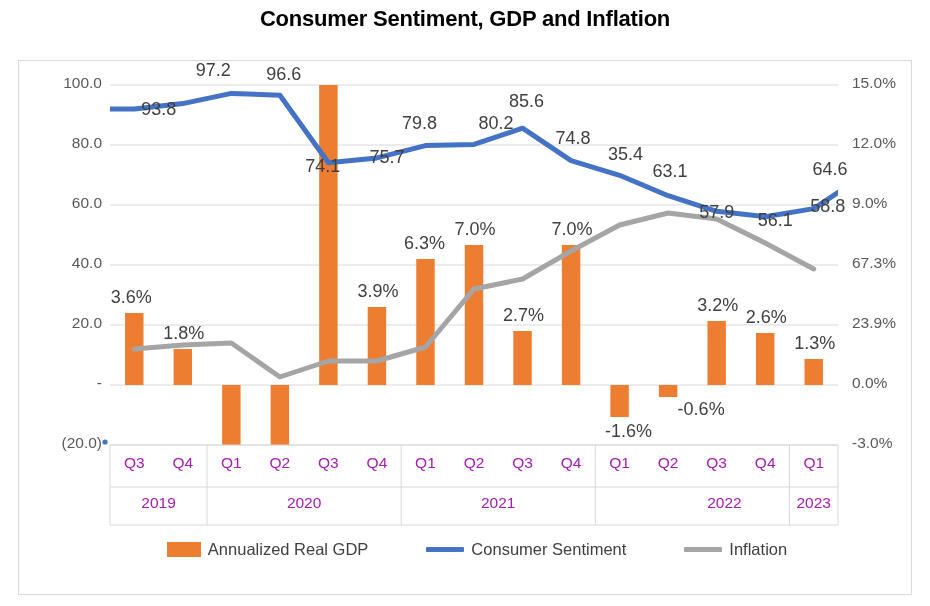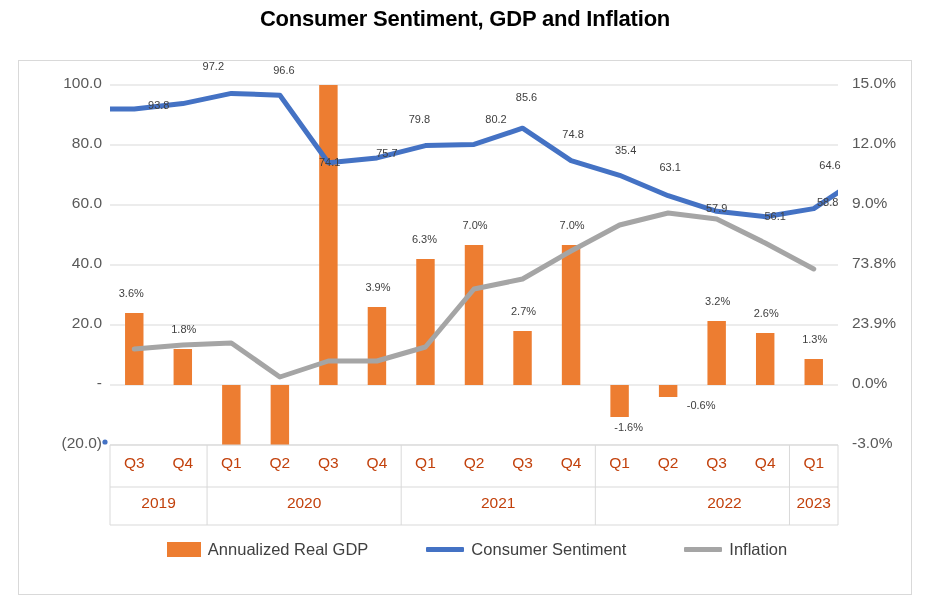--- a/index.html
+++ b/index.html
@@ -53,28 +53,28 @@
     white-space: nowrap;
   }
   .y-left {
     text-align: right;
   }
   .y-right {
     text-align: left;
   }
   .dlabel {
     position: absolute;
-    font-size: 11px;
+    font-size: 18px;
     color: #404040;
     white-space: nowrap;
   }
   .cat-cell {
     position: absolute;
     font-size: 15.5px;
-    color: #c2410c;
+    color: #a21caf;
     text-align: center;
     white-space: nowrap;
   }
   .legend {
     position: absolute;
     left: 0;
     top: 540px;
     width: 930px;
     display: flex;
     justify-content: center;
@@ -156,21 +156,21 @@
       <div class="axis-label y-left" style="left: 28px; top: 74px; width: 74px; text-align: right;">100.0</div>
       <div class="axis-label y-left" style="left: 28px; top: 134px; width: 74px; text-align: right;">80.0</div>
       <div class="axis-label y-left" style="left: 28px; top: 194px; width: 74px; text-align: right;">60.0</div>
       <div class="axis-label y-left" style="left: 28px; top: 254px; width: 74px; text-align: right;">40.0</div>
       <div class="axis-label y-left" style="left: 28px; top: 314px; width: 74px; text-align: right;">20.0</div>
       <div class="axis-label y-left" style="left: 28px; top: 374px; width: 74px; text-align: right;">-</div>
       <div class="axis-label y-left" style="left: 28px; top: 434px; width: 74px; text-align: right;">(20.0)</div>
       <div class="axis-label y-right" style="left: 852px; top: 74px; text-align: left;">15.0%</div>
       <div class="axis-label y-right" style="left: 852px; top: 134px; text-align: left;">12.0%</div>
       <div class="axis-label y-right" style="left: 852px; top: 194px; text-align: left;">9.0%</div>
-      <div class="axis-label y-right" style="left: 852px; top: 254px; text-align: left;">73.8%</div>
+      <div class="axis-label y-right" style="left: 852px; top: 254px; text-align: left;">67.3%</div>
       <div class="axis-label y-right" style="left: 852px; top: 314px; text-align: left;">23.9%</div>
       <div class="axis-label y-right" style="left: 852px; top: 374px; text-align: left;">0.0%</div>
       <div class="axis-label y-right" style="left: 852px; top: 434px; text-align: left;">-3.0%</div>
       <div class="cat-cell" style="left: 108.267px; top: 454px; width: 52px;">Q3</div>
       <div class="cat-cell" style="left: 156.8px; top: 454px; width: 52px;">Q4</div>
       <div class="cat-cell" style="left: 205.333px; top: 454px; width: 52px;">Q1</div>
       <div class="cat-cell" style="left: 253.867px; top: 454px; width: 52px;">Q2</div>
       <div class="cat-cell" style="left: 302.4px; top: 454px; width: 52px;">Q3</div>
       <div class="cat-cell" style="left: 350.933px; top: 454px; width: 52px;">Q4</div>
       <div class="cat-cell" style="left: 399.467px; top: 454px; width: 52px;">Q1</div>

